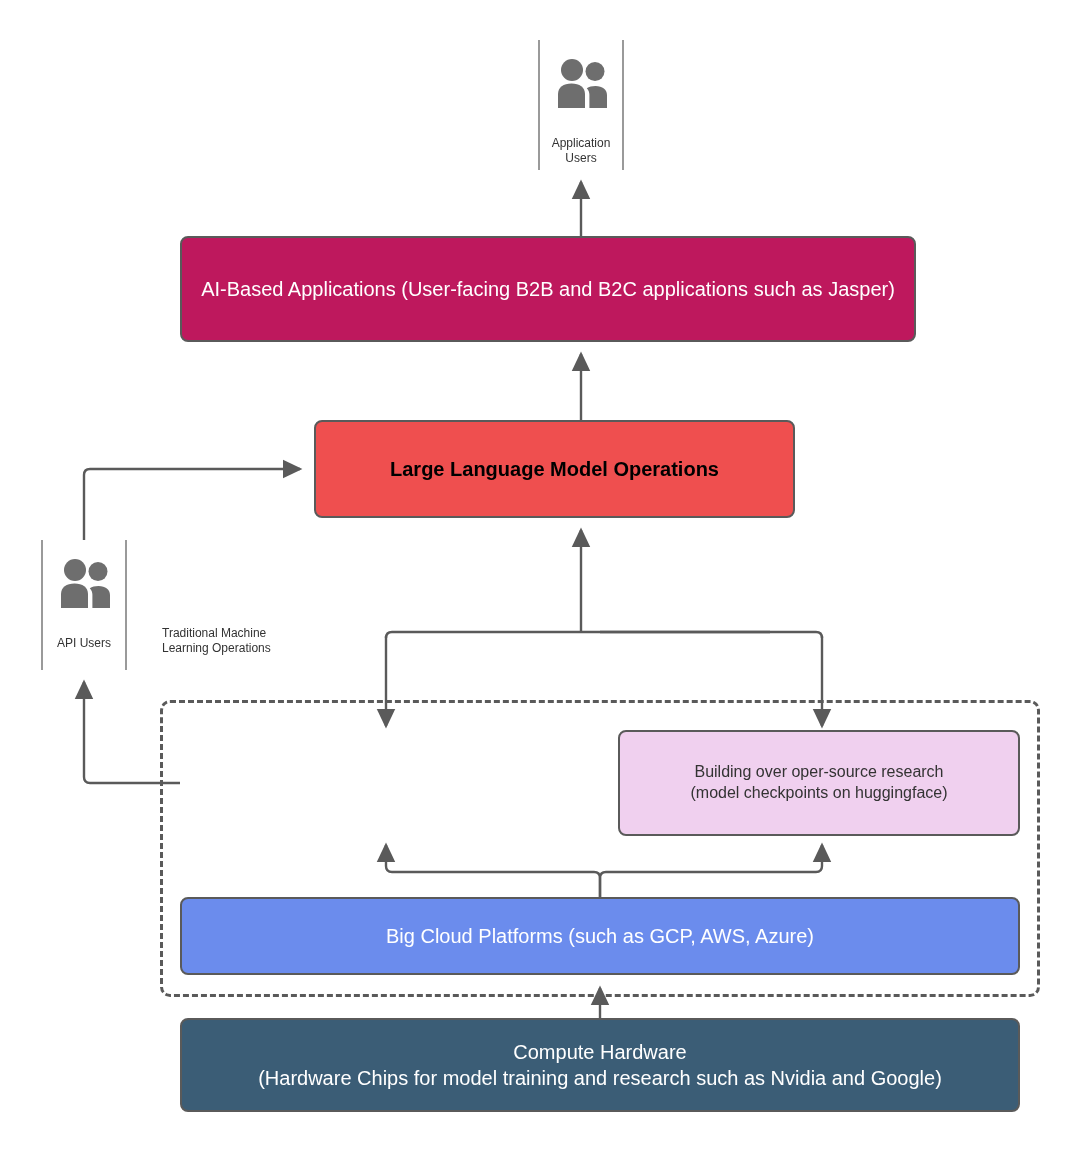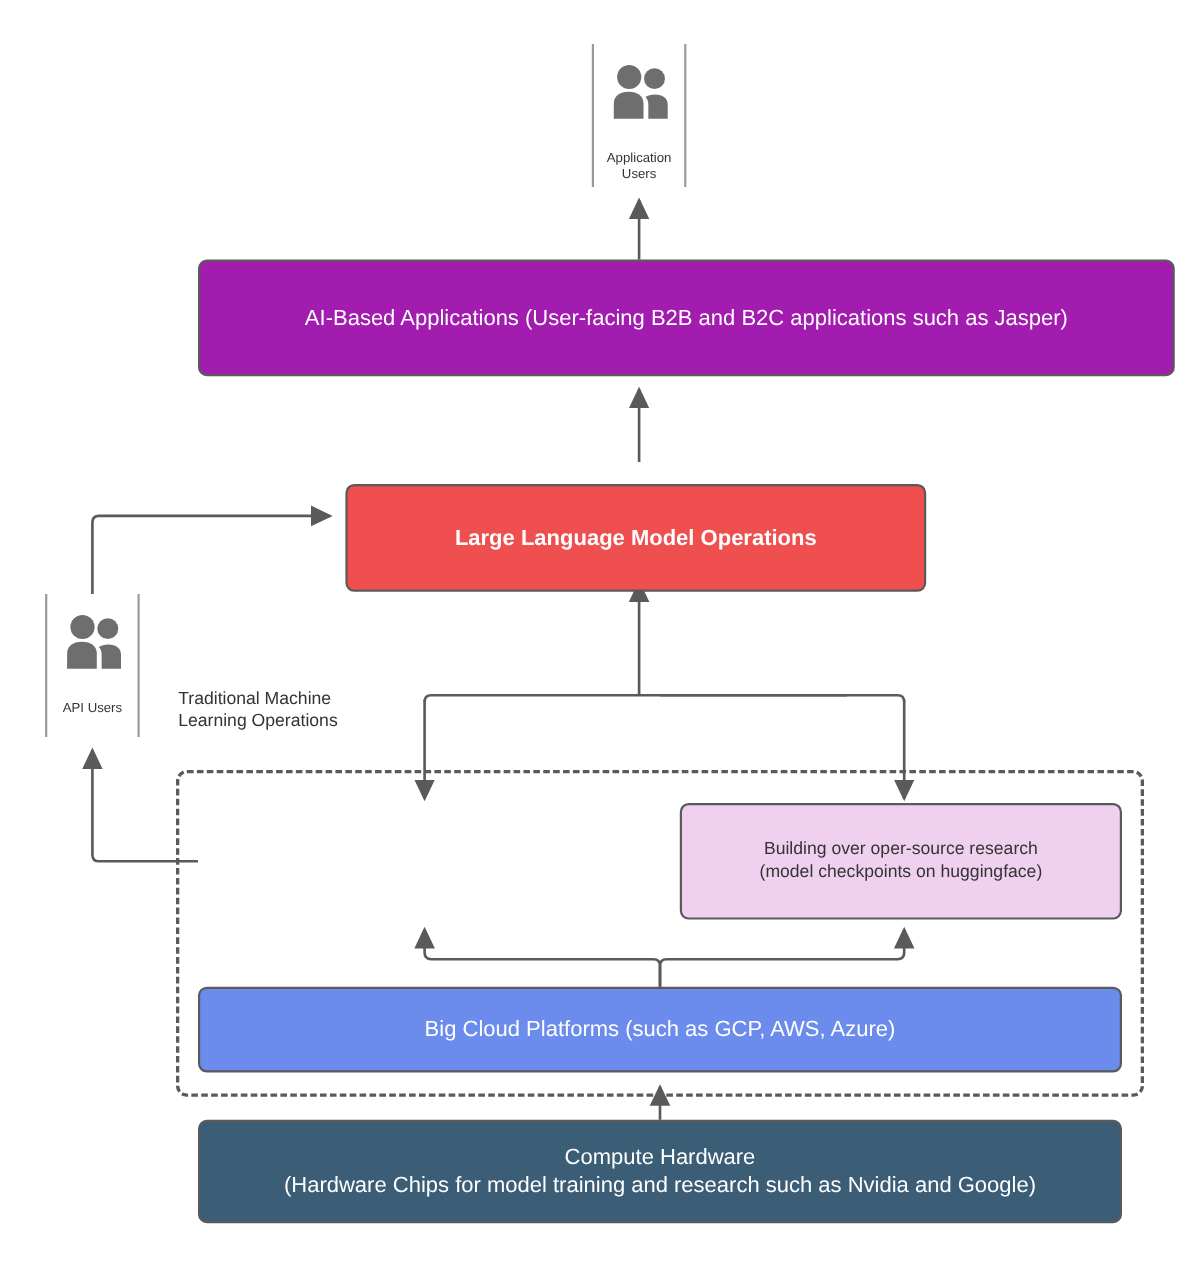--- a/index.html
+++ b/index.html
@@ -124,21 +124,21 @@
     <g>
       <path d="M600,897 L600,878 Q600,872 594,872 L392,872 Q386,872 386,866 L386,845" fill="none" stroke="#5a5a5a" stroke-width="2.4" marker-end="url(#arrowhead)"></path>
       <path d="M600,897 L600,878 Q600,872 606,872 L816,872 Q822,872 822,866 L822,845" fill="none" stroke="#5a5a5a" stroke-width="2.4" marker-end="url(#arrowhead)"></path>
     </g>
 
     <g>
       <path d="M600,1018 L600,988" fill="none" stroke="#5a5a5a" stroke-width="2.4" marker-end="url(#arrowhead)"></path>
     </g>
   </svg>
 
-  <div class="group-title" style="left: 162px; top: 626px; font-size: 16px;">Traditional Machine
+  <div class="group-title" style="left: 162px; top: 626px; font-size: 12px;">Traditional Machine
 Learning Operations</div>
   <div class="group-box" style="left: 160px; top: 700px; width: 880px; height: 297px; border-color: rgb(90, 90, 90);"></div>
 
   <div class="actor" style="left: 538px; top: 40px; width: 86px; height: 130px; border-left-color: rgb(154, 154, 154); border-right-color: rgb(154, 154, 154);">
     <svg class="people-icon" width="68" height="52" viewBox="0 0 68 52" xmlns="http://www.w3.org/2000/svg" style="margin-top: 18px;">
       <circle cx="25" cy="12" r="11" fill="#6e6e6e"></circle>
       <circle cx="48" cy="13.5" r="9.5" fill="#6e6e6e"></circle>
       <path d="M38,50 L38,36 C38,29.5 32.5,25.5 24.5,25.5 C16.5,25.5 11,29.5 11,36 L11,50 Z" fill="#6e6e6e"></path>
       <path d="M60,50 L60,37 C60,31.5 55.5,28 48.5,28 C45,28 42,28.8 39.8,30.2 C41.5,32 42.4,34.2 42.4,36.8 L42.4,50 Z" fill="#6e6e6e"></path>
     </svg>
@@ -149,25 +149,25 @@
   <div class="actor" style="left: 41px; top: 540px; width: 86px; height: 130px; border-left-color: rgb(154, 154, 154); border-right-color: rgb(154, 154, 154);">
     <svg class="people-icon" width="68" height="52" viewBox="0 0 68 52" xmlns="http://www.w3.org/2000/svg" style="margin-top: 18px;">
       <circle cx="25" cy="12" r="11" fill="#6e6e6e"></circle>
       <circle cx="48" cy="13.5" r="9.5" fill="#6e6e6e"></circle>
       <path d="M38,50 L38,36 C38,29.5 32.5,25.5 24.5,25.5 C16.5,25.5 11,29.5 11,36 L11,50 Z" fill="#6e6e6e"></path>
       <path d="M60,50 L60,37 C60,31.5 55.5,28 48.5,28 C45,28 42,28.8 39.8,30.2 C41.5,32 42.4,34.2 42.4,36.8 L42.4,50 Z" fill="#6e6e6e"></path>
     </svg>
     <div class="actor-label" style="font-size: 12px;">API Users</div>
   </div>
 
-  <div class="node" style="left: 180px; top: 236px; width: 888px; height: 106px; background: #a21caf; color: rgb(255, 255, 255); font-size: 20px; font-weight: normal;">
+  <div class="node" style="left: 180px; top: 236px; width: 736px; height: 106px; background: #be185d; color: rgb(255, 255, 255); font-size: 20px; font-weight: normal;">
     <span class="node-label">AI-Based Applications (User-facing B2B and B2C applications such as Jasper)</span>
   </div>
 
-  <div class="node" style="left: 314px; top: 420px; width: 528px; height: 98px; background: rgb(239, 79, 79); color: #ffffff; font-size: 20px; font-weight: bold; margin-top: 20px;">
+  <div class="node" style="left: 314px; top: 420px; width: 481px; height: 98px; background: rgb(239, 79, 79); color: #000000; font-size: 20px; font-weight: bold;">
     <span class="node-label">Large Language Model Operations</span>
   </div>
 
 
   <div class="node" style="left: 618px; top: 730px; width: 402px; height: 106px; background: rgb(240, 208, 239); color: rgb(51, 51, 51); font-size: 16px; font-weight: normal;">
     <span class="node-label">Building over oper-source research
 (model checkpoints on huggingface)</span>
   </div>
 
   <div class="node" style="left: 180px; top: 897px; width: 840px; height: 78px; background: rgb(107, 140, 237); color: rgb(255, 255, 255); font-size: 20px; font-weight: normal;">

